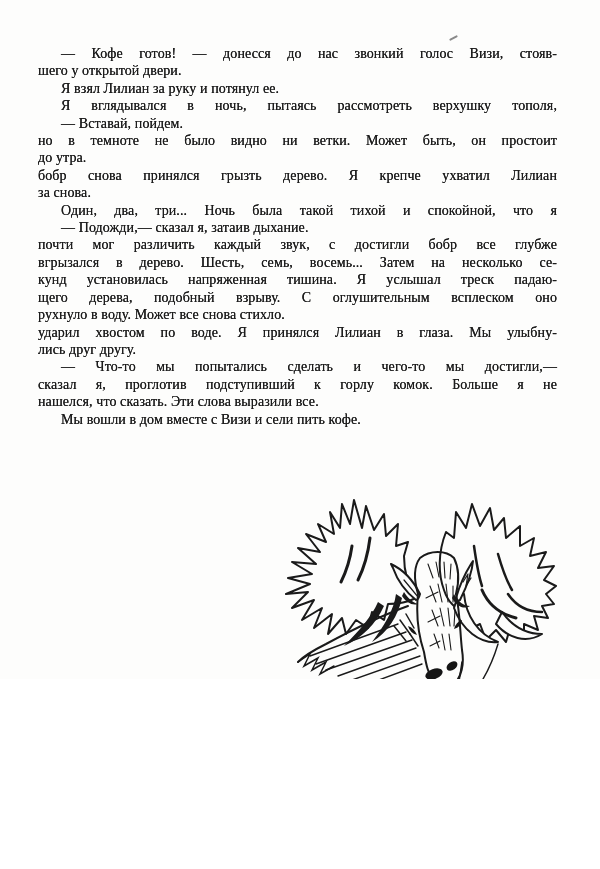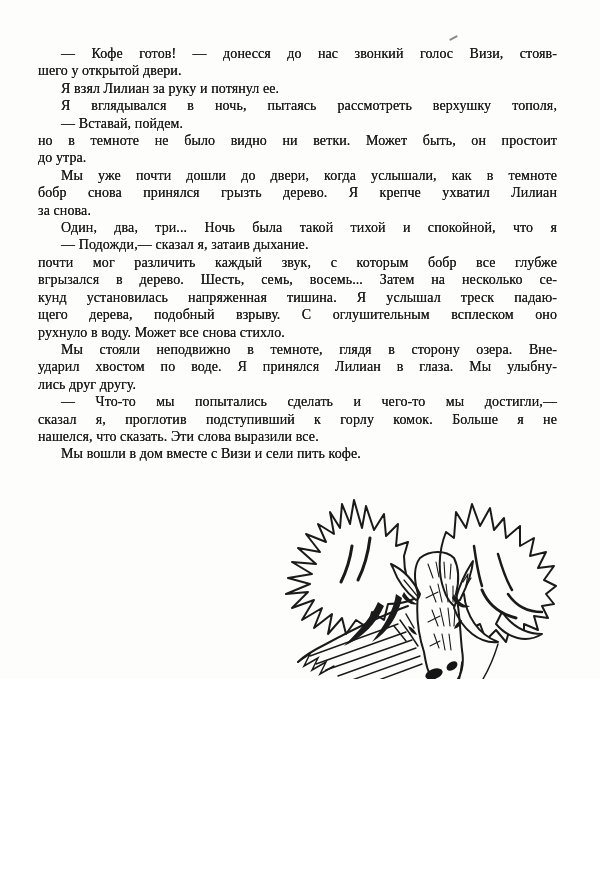--- a/index.html
+++ b/index.html
@@ -52,31 +52,29 @@
 <div class="page">
 
   <div class="text-block">
       <div class="line first">— Кофе готов! — донесся до нас звонкий голос Визи, стояв-</div>
       <div class="line last">шего у открытой двери.</div>
       <div class="line first last">Я взял Лилиан за руку и потянул ее.</div>
       <div class="line first">Я вглядывался в ночь, пытаясь рассмотреть верхушку тополя,</div>
       <div class="line first last">— Вставай, пойдем.</div>
       <div class="line">но в темноте не было видно ни ветки. Может быть, он простоит</div>
       <div class="line last">до утра.</div>
-      <div class="line first">Мы уже почти дошли до двери, когда услышали, как в темноте</div>
       <div class="line">бобр снова принялся грызть дерево. Я крепче ухватил Лилиан</div>
       <div class="line last">за снова.</div>
       <div class="line first">Один, два, три... Ночь была такой тихой и спокойной, что я</div>
       <div class="line first last">— Подожди,— сказал я, затаив дыхание.</div>
-      <div class="line">почти мог различить каждый звук, с которым бобр все глубже</div>
+      <div class="line">почти мог различить каждый звук, с достигли бобр все глубже</div>
       <div class="line">вгрызался в дерево. Шесть, семь, восемь... Затем на несколько се-</div>
       <div class="line">кунд установилась напряженная тишина. Я услышал треск падаю-</div>
       <div class="line">щего дерева, подобный взрыву. С оглушительным всплеском оно</div>
       <div class="line last">рухнуло в воду. Может все снова стихло.</div>
-      <div class="line first">Мы стояли неподвижно в темноте, глядя в сторону озера. Вне-</div>
       <div class="line">ударил хвостом по воде. Я принялся Лилиан в глаза. Мы улыбну-</div>
       <div class="line last">лись друг другу.</div>
       <div class="line first">— Что-то мы попытались сделать и чего-то мы достигли,—</div>
       <div class="line">сказал я, проглотив подступивший к горлу комок. Больше я не</div>
       <div class="line last">нашелся, что сказать. Эти слова выразили все.</div>
       <div class="line first last">Мы вошли в дом вместе с Визи и сели пить кофе.</div>
     </div>
 
   <div class="scan-speck"></div>
 

